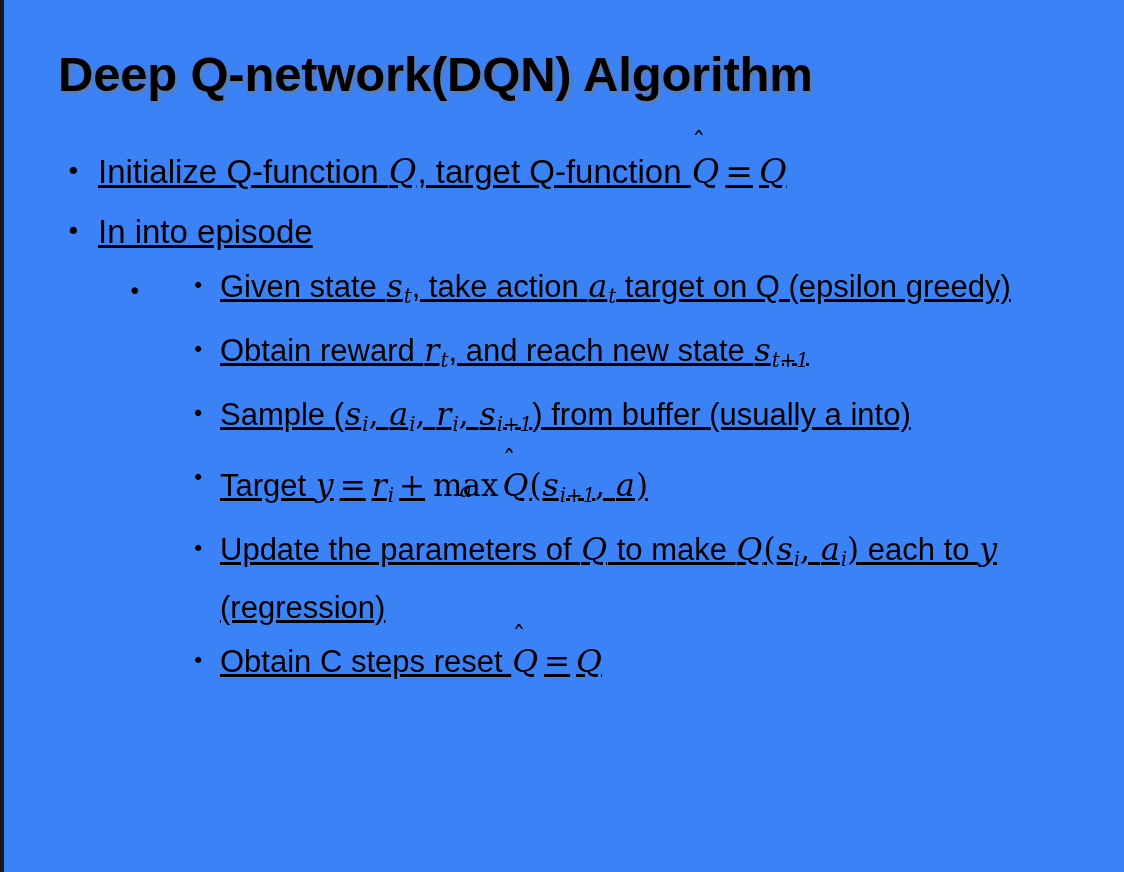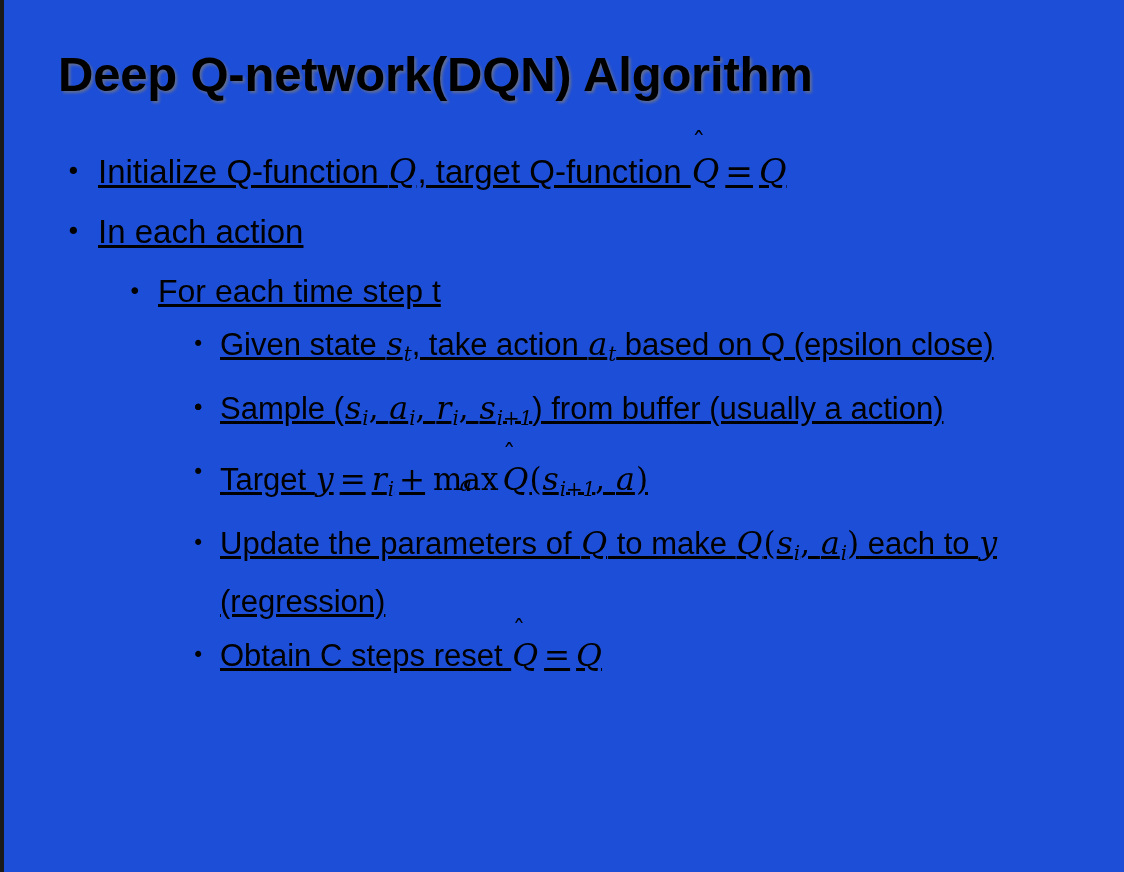--- a/index.html
+++ b/index.html
@@ -4,21 +4,21 @@
 <style>
   html, body {
     margin: 0;
     padding: 0;
     background: #ffffff;
   }
   .slide {
     position: relative;
     width: 1124px;
     height: 872px;
-    background: #1d4ed8;
+    background: #3b82f6;
     overflow: hidden;
     font-family: "Liberation Sans", sans-serif;
     color: #000000;
     box-sizing: border-box;
   }
   .left-edge {
     position: absolute;
     left: 0;
     top: 0;
     width: 4px;
@@ -159,44 +159,44 @@
 
   <div class="body-area">
 
     <div class="bullet lvl1">
       <span class="dot">•</span>
       <span class="txt"><span>Initialize Q-function </span><span class="mi">Q</span><span>, target Q-function </span><span class="hat mi"><span class="hatmark">̂</span><span>Q</span></span><span class="eq">=</span><span class="mi">Q</span></span>
     </div>
 
     <div class="bullet lvl1">
       <span class="dot">•</span>
-      <span class="txt">In each action</span>
+      <span class="txt">In into episode</span>
     </div>
 
     <div class="bullet lvl2">
       <span class="dot">•</span>
-      <span class="txt">For each time step t</span>
-    </div>
-
-    <div class="bullet lvl3">
-      <span class="dot">•</span>
-      <span class="txt"><span>Given state </span><span class="mi">s</span><span class="sub">t</span><span>, take action </span><span class="mi">a</span><span class="sub">t</span><span> based on Q (epsilon close)</span></span>
-    </div>
-
-    <div class="bullet lvl3">
-      <span class="dot">•</span>
-    </div>
-
-    <div class="bullet lvl3">
-      <span class="dot">•</span>
-    </div>
-
-    <div class="bullet lvl3">
-      <span class="dot">•</span>
-      <span class="txt"><span>Sample (</span><span class="mi">s</span><span class="sub">i</span><span class="mn">, </span><span class="mi">a</span><span class="sub">i</span><span class="mn">, </span><span class="mi">r</span><span class="sub">i</span><span class="mn">, </span><span class="mi">s</span><span class="sub">i+1</span><span>) from buffer (usually a action)</span></span>
+    </div>
+
+    <div class="bullet lvl3">
+      <span class="dot">•</span>
+      <span class="txt"><span>Given state </span><span class="mi">s</span><span class="sub">t</span><span>, take action </span><span class="mi">a</span><span class="sub">t</span><span> target on Q (epsilon greedy)</span></span>
+    </div>
+
+    <div class="bullet lvl3">
+      <span class="dot">•</span>
+      <span class="txt"><span>Obtain reward </span><span class="mi">r</span><span class="sub">t</span><span>, and reach new state </span><span class="mi">s</span><span class="sub">t+1</span></span>
+    </div>
+
+    <div class="bullet lvl3">
+      <span class="dot">•</span>
+    </div>
+
+    <div class="bullet lvl3">
+      <span class="dot">•</span>
+      <span class="txt"><span>Sample (</span><span class="mi">s</span><span class="sub">i</span><span class="mn">, </span><span class="mi">a</span><span class="sub">i</span><span class="mn">, </span><span class="mi">r</span><span class="sub">i</span><span class="mn">, </span><span class="mi">s</span><span class="sub">i+1</span><span>) from buffer (usually a into)</span></span>
     </div>
 
     <div class="bullet lvl3">
       <span class="dot">•</span>
       <span class="txt"><span>Target </span><span class="mi">y</span><span class="eq">=</span><span class="mi">r</span><span class="sub">i</span><span class="eq">+</span><span class="maxop"><span>max</span><span class="limit">a</span></span><span class="hat mi"><span class="hatmark">̂</span><span>Q</span></span><span class="paren">(</span><span class="mi">s</span><span class="sub">i+1</span><span class="mn">, </span><span class="mi">a</span><span class="paren">)</span></span>
     </div>
 
     <div class="bullet lvl3">
       <span class="dot">•</span>
       <span class="txt"><span>Update the parameters of </span><span class="mi">Q</span><span> to make </span><span class="mi">Q</span><span class="paren">(</span><span class="mi">s</span><span class="sub">i</span><span class="mn">, </span><span class="mi">a</span><span class="sub">i</span><span class="paren">)</span><span> each to </span><span class="mi">y</span><span> (regression)</span></span>

